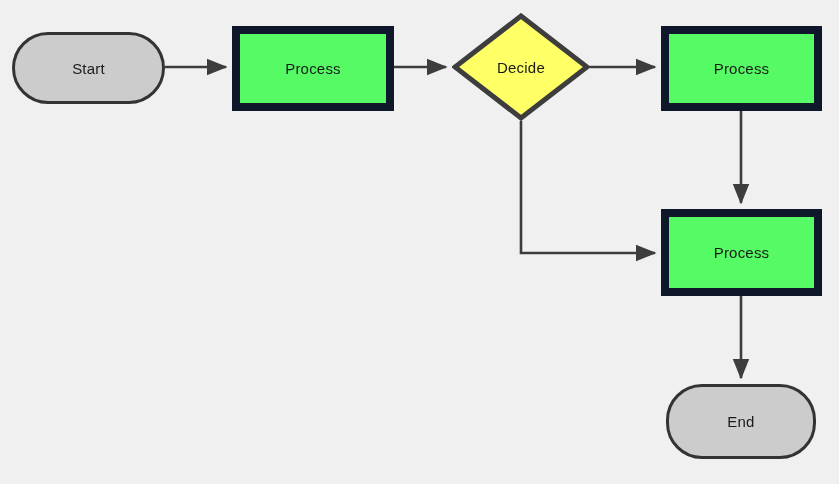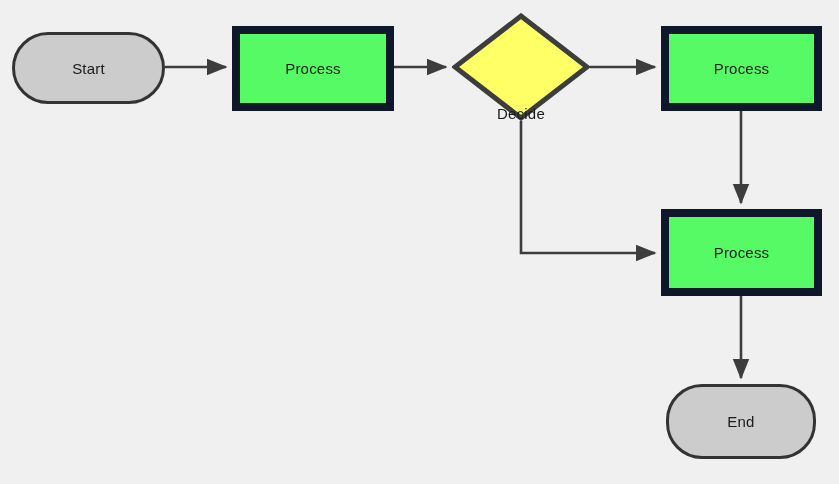--- a/index.html
+++ b/index.html
@@ -44,21 +44,20 @@
     border: 3px solid #333333;
     border-radius: 36px;
   }
   .node-process {
     background: #55fa64;
     border: 8px solid #0f172a;
   }
   .node-decision {
     background: transparent;
     border: none;
-    align-items: flex-end;
   }
   .node-decision .diamond-label {
     position: relative;
     z-index: 2;
   }
   .diamond-svg {
     position: absolute;
     left: 0;
     top: 0;
     width: 100%;

